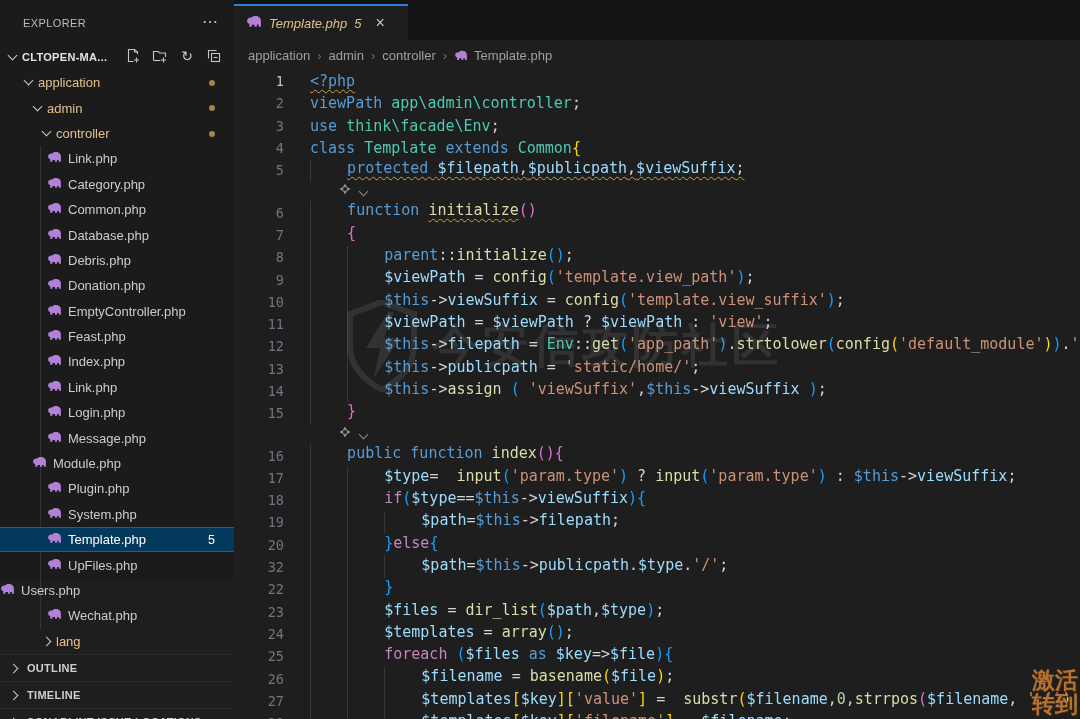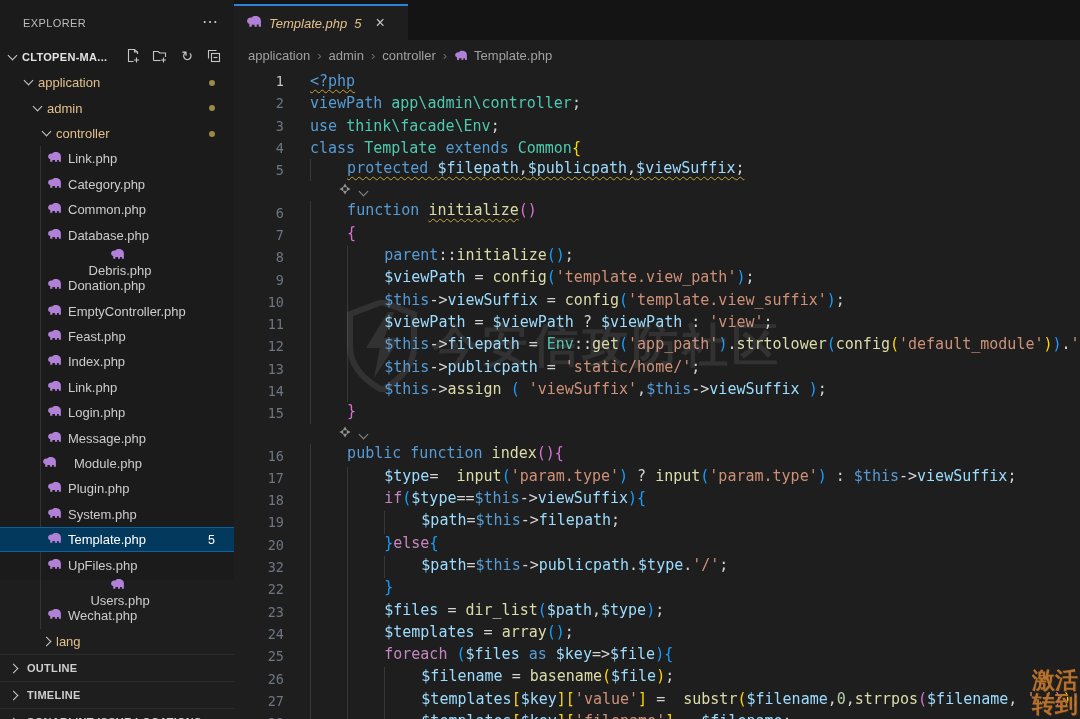--- a/index.html
+++ b/index.html
@@ -134,21 +134,21 @@
               <path d="M3.6 13.5V10.1C2 9.8 1 8.6 1 6.9 1 4.6 2.9 3 5.1 3h1.2C7.2 1.7 8.8 1 10.4 1.2 13.9 1 17 3.2 17 6.7v6.8h-2.6v-2.4h-2.2v2.4H9.6v-2.2H6.4v2.2Z"></path>
             </svg></span>
           <span class="lbl">Common.php</span>
         </div>
         <div class="trow" style="padding-left: 47px;">
           <span class="ele"><svg width="15" height="12" viewBox="0 0 18 15" fill="#b180d7">
               <path d="M3.6 13.5V10.1C2 9.8 1 8.6 1 6.9 1 4.6 2.9 3 5.1 3h1.2C7.2 1.7 8.8 1 10.4 1.2 13.9 1 17 3.2 17 6.7v6.8h-2.6v-2.4h-2.2v2.4H9.6v-2.2H6.4v2.2Z"></path>
             </svg></span>
           <span class="lbl">Database.php</span>
         </div>
-        <div class="trow" style=" flex-direction: column;">
+        <div class="trow" style="padding-left: 47px;">
           <span class="ele"><svg width="15" height="12" viewBox="0 0 18 15" fill="#b180d7">
               <path d="M3.6 13.5V10.1C2 9.8 1 8.6 1 6.9 1 4.6 2.9 3 5.1 3h1.2C7.2 1.7 8.8 1 10.4 1.2 13.9 1 17 3.2 17 6.7v6.8h-2.6v-2.4h-2.2v2.4H9.6v-2.2H6.4v2.2Z"></path>
             </svg></span>
           <span class="lbl">Debris.php</span>
         </div>
         <div class="trow" style="padding-left: 47px;">
           <span class="ele"><svg width="15" height="12" viewBox="0 0 18 15" fill="#b180d7">
               <path d="M3.6 13.5V10.1C2 9.8 1 8.6 1 6.9 1 4.6 2.9 3 5.1 3h1.2C7.2 1.7 8.8 1 10.4 1.2 13.9 1 17 3.2 17 6.7v6.8h-2.6v-2.4h-2.2v2.4H9.6v-2.2H6.4v2.2Z"></path>
             </svg></span>
           <span class="lbl">Donation.php</span>
@@ -182,21 +182,21 @@
               <path d="M3.6 13.5V10.1C2 9.8 1 8.6 1 6.9 1 4.6 2.9 3 5.1 3h1.2C7.2 1.7 8.8 1 10.4 1.2 13.9 1 17 3.2 17 6.7v6.8h-2.6v-2.4h-2.2v2.4H9.6v-2.2H6.4v2.2Z"></path>
             </svg></span>
           <span class="lbl">Login.php</span>
         </div>
         <div class="trow" style="padding-left: 47px;">
           <span class="ele"><svg width="15" height="12" viewBox="0 0 18 15" fill="#b180d7">
               <path d="M3.6 13.5V10.1C2 9.8 1 8.6 1 6.9 1 4.6 2.9 3 5.1 3h1.2C7.2 1.7 8.8 1 10.4 1.2 13.9 1 17 3.2 17 6.7v6.8h-2.6v-2.4h-2.2v2.4H9.6v-2.2H6.4v2.2Z"></path>
             </svg></span>
           <span class="lbl">Message.php</span>
         </div>
-        <div class="trow" style="padding-left: 42px; gap: 11px;">
+        <div class="trow" style="padding-left: 32px;">
           <span class="ele"><svg width="15" height="12" viewBox="0 0 18 15" fill="#b180d7">
               <path d="M3.6 13.5V10.1C2 9.8 1 8.6 1 6.9 1 4.6 2.9 3 5.1 3h1.2C7.2 1.7 8.8 1 10.4 1.2 13.9 1 17 3.2 17 6.7v6.8h-2.6v-2.4h-2.2v2.4H9.6v-2.2H6.4v2.2Z"></path>
             </svg></span>
           <span class="lbl">Module.php</span>
         </div>
         <div class="trow" style="padding-left: 47px;">
           <span class="ele"><svg width="15" height="12" viewBox="0 0 18 15" fill="#b180d7">
               <path d="M3.6 13.5V10.1C2 9.8 1 8.6 1 6.9 1 4.6 2.9 3 5.1 3h1.2C7.2 1.7 8.8 1 10.4 1.2 13.9 1 17 3.2 17 6.7v6.8h-2.6v-2.4h-2.2v2.4H9.6v-2.2H6.4v2.2Z"></path>
             </svg></span>
           <span class="lbl">Plugin.php</span>
@@ -213,21 +213,21 @@
             </svg></span>
           <span class="lbl">Template.php</span>
           <span class="badge">5</span>
         </div>
         <div class="trow" style="padding-left: 47px;">
           <span class="ele"><svg width="15" height="12" viewBox="0 0 18 15" fill="#b180d7">
               <path d="M3.6 13.5V10.1C2 9.8 1 8.6 1 6.9 1 4.6 2.9 3 5.1 3h1.2C7.2 1.7 8.8 1 10.4 1.2 13.9 1 17 3.2 17 6.7v6.8h-2.6v-2.4h-2.2v2.4H9.6v-2.2H6.4v2.2Z"></path>
             </svg></span>
           <span class="lbl">UpFiles.php</span>
         </div>
-        <div class="trow" style=" flex-direction: column;">
+        <div class="trow" style="">
           <span class="ele"><svg width="15" height="12" viewBox="0 0 18 15" fill="#b180d7">
               <path d="M3.6 13.5V10.1C2 9.8 1 8.6 1 6.9 1 4.6 2.9 3 5.1 3h1.2C7.2 1.7 8.8 1 10.4 1.2 13.9 1 17 3.2 17 6.7v6.8h-2.6v-2.4h-2.2v2.4H9.6v-2.2H6.4v2.2Z"></path>
             </svg></span>
           <span class="lbl">Users.php</span>
         </div>
         <div class="trow" style="padding-left: 47px;">
           <span class="ele"><svg width="15" height="12" viewBox="0 0 18 15" fill="#b180d7">
               <path d="M3.6 13.5V10.1C2 9.8 1 8.6 1 6.9 1 4.6 2.9 3 5.1 3h1.2C7.2 1.7 8.8 1 10.4 1.2 13.9 1 17 3.2 17 6.7v6.8h-2.6v-2.4h-2.2v2.4H9.6v-2.2H6.4v2.2Z"></path>
             </svg></span>
           <span class="lbl">Wechat.php</span>

